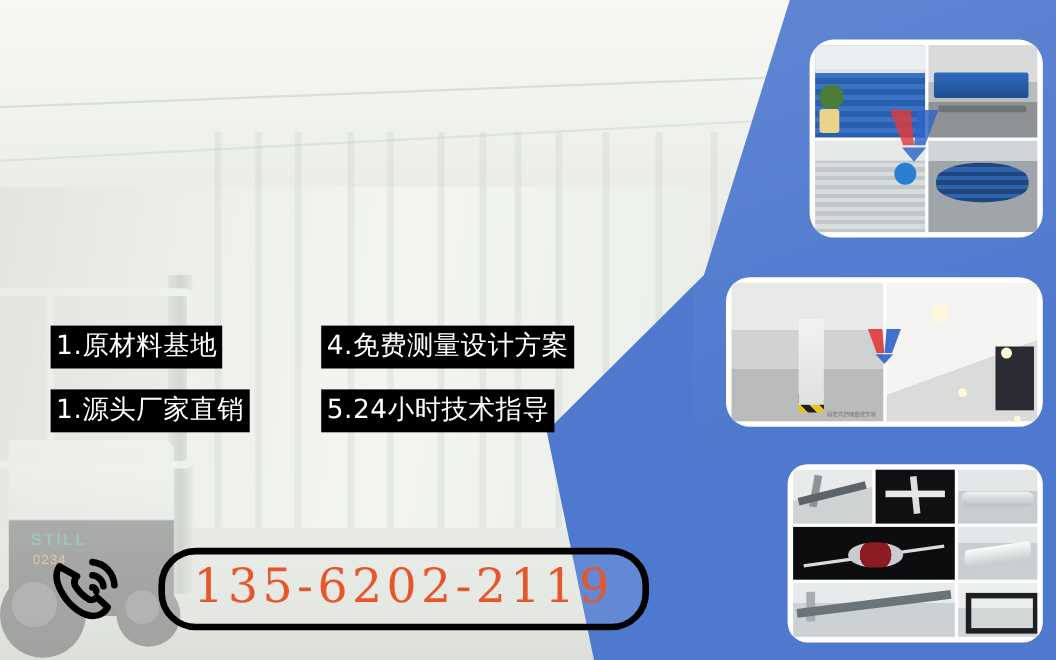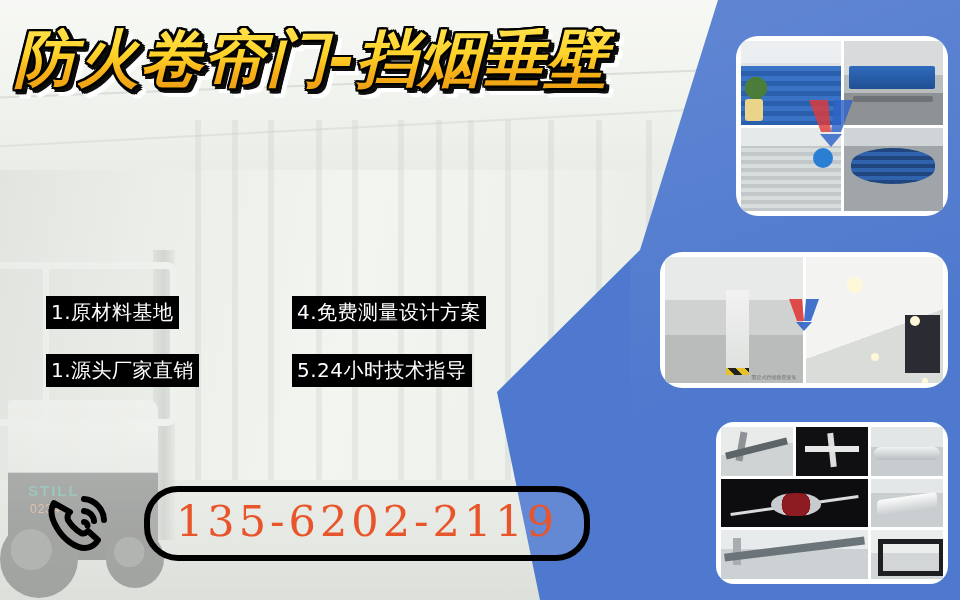--- a/index.html
+++ b/index.html
@@ -102,27 +102,27 @@
   }
 
   
   .features{
     position:absolute;left:46px;top:296px;width:520px;
     display:grid;grid-template-columns:232px 260px;
     grid-auto-rows:58px;column-gap:14px;align-items:start;
   }
   .feat{
     display:inline-block;background:#000;color:#fff;
-    font-size:20px;line-height:1.32;padding:3px 5px 4px 5px;
+    font-size:24px;line-height:1.32;padding:3px 5px 4px 5px;
     font-family:"DejaVu Sans","Liberation Sans",sans-serif;
     white-space:nowrap;letter-spacing:.5px;
   }
 
   
-  .phone-row{position:absolute;left:40px;top:484px;display:flex;align-items:center;}
+  .phone-row{position:absolute;left:40px;top:496px;display:flex;align-items:center;}
   .phone-icon{width:78px;height:78px;flex:0 0 78px;}
   .phone-pill{
     margin-left:26px;border:6px solid #000;border-radius:34px;
     padding:2px 26px 5px 26px;height:56px;display:flex;align-items:center;
     background:rgba(255,255,255,.12);
   }
   .phone-num{
     font-family:"DejaVu Serif","Liberation Serif",serif;
     font-size:43px;line-height:1;color:#e8552b;letter-spacing:4px;font-weight:400;
   }
@@ -246,21 +246,20 @@
     </div>
 
     <div class="bg-wash"></div>
   </div>
 
   <div class="blue-panel">
     <div class="sheen"></div>
   </div>
 
   <div class="headlines">
-    <h1 class="hl hl1">防火卷帘门-挡烟垂壁</h1>
   </div>
 
   <div class="features">
     <div><span class="feat">1.原材料基地</span></div>
     <div><span class="feat">4.免费测量设计方案</span></div>
     <div><span class="feat">1.源头厂家直销</span></div>
     <div><span class="feat">5.24小时技术指导</span></div>
   </div>
 
   <div class="phone-row">

